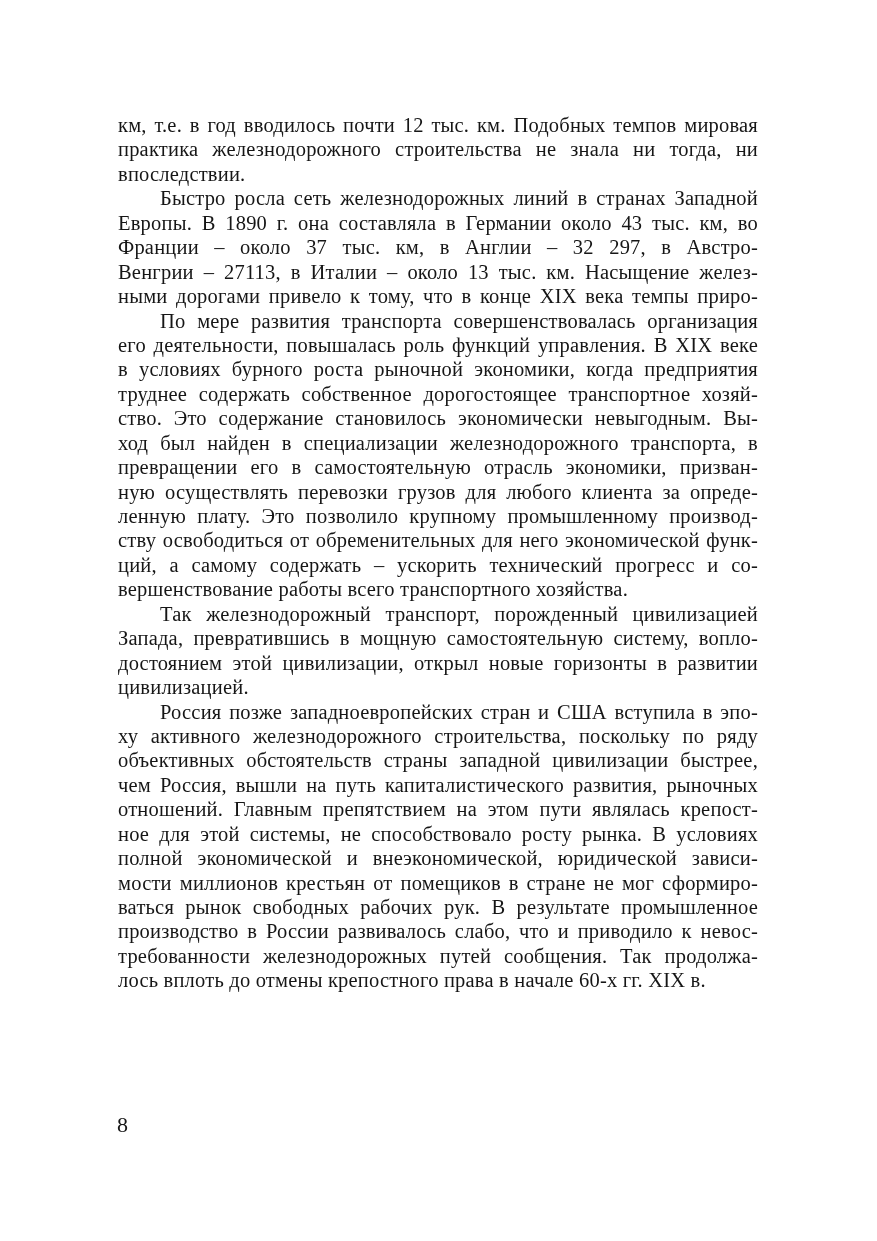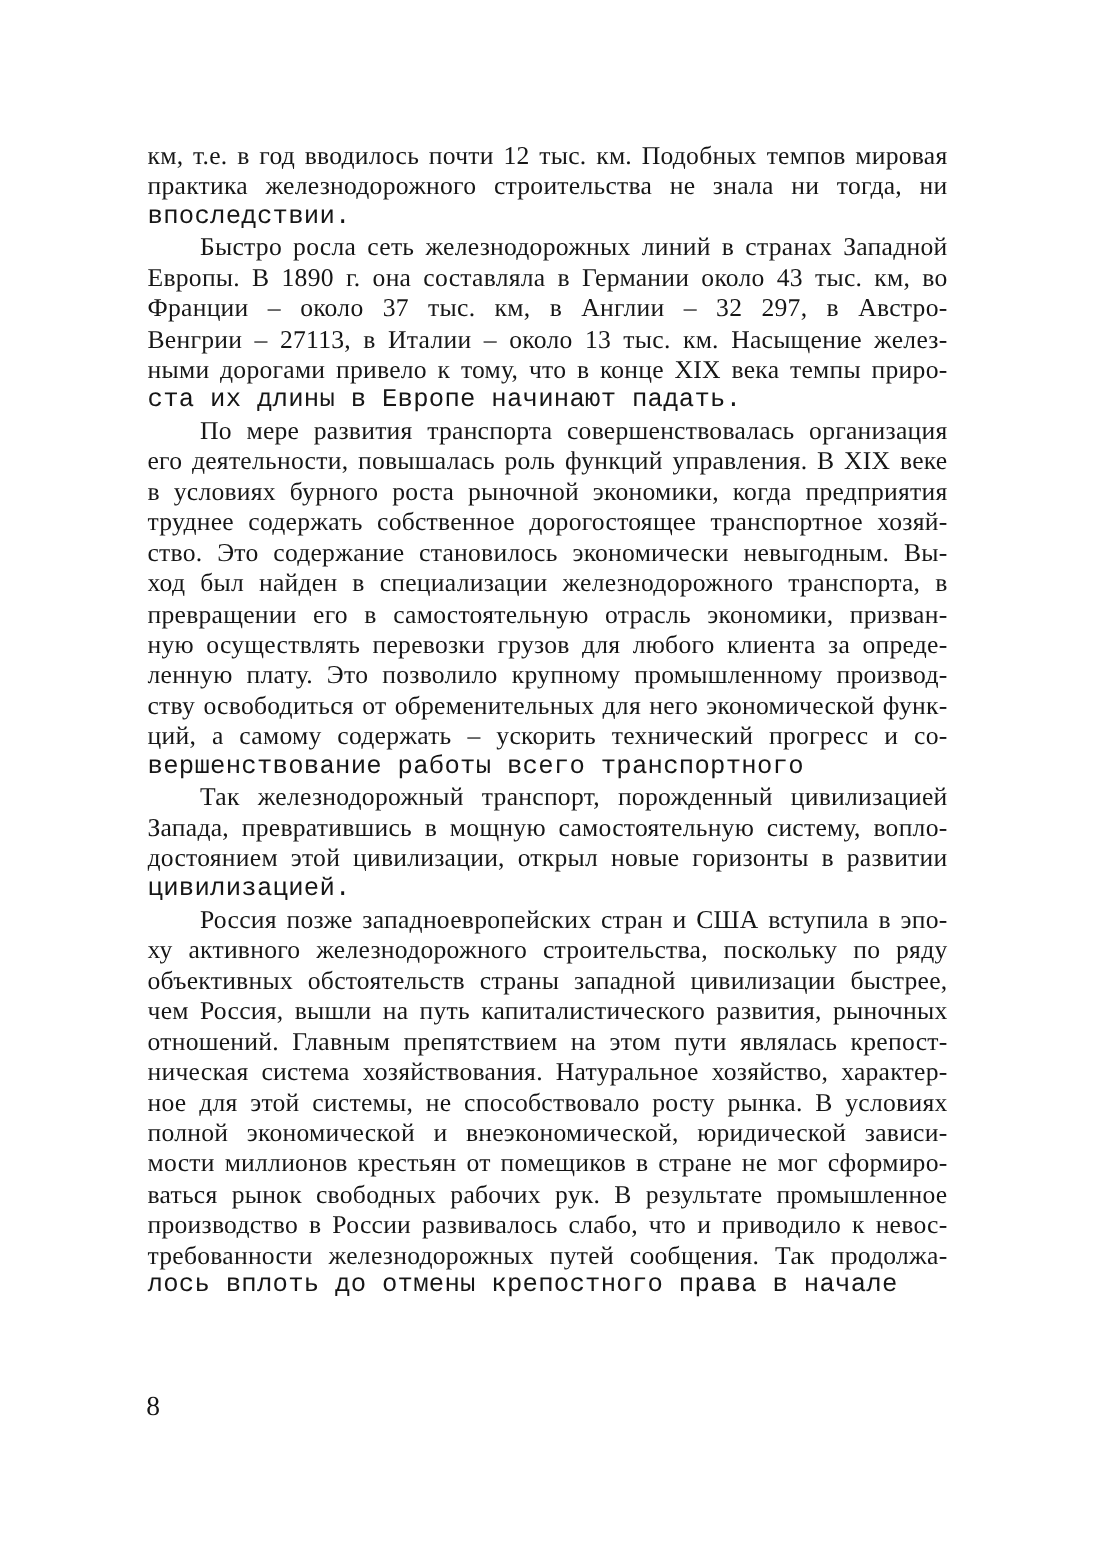--- a/index.html
+++ b/index.html
@@ -29,23 +29,22 @@
   .line {
     height: 24.45px;
     line-height: 24.45px;
     text-align: justify;
     text-align-last: justify;
     overflow: hidden;
     hyphens: none;
     white-space: normal;
   }
   .line.plast {
-    text-align: left;
+    text-align: right;
     text-align-last: left;
-    font-family: Liberation Mono, monospace;
   }
   .line.pfirst {
     text-indent: 42px;
   }
   .page-number {
     position: absolute;
     left: 117px;
     top: 1113px;
     font-size: 22px;
     line-height: 24px;
@@ -61,21 +60,20 @@
         <div class="line">км, т.е. в год вводилось почти 12 тыс. км. Подобных темпов мировая</div>
         <div class="line">практика железнодорожного строительства не знала ни тогда, ни</div>
         <div class="line plast">впоследствии.</div>
       </div>
       <div class="para">
         <div class="line pfirst">Быстро росла сеть железнодорожных линий в странах Западной</div>
         <div class="line">Европы. В 1890 г. она составляла в Германии около 43 тыс. км, во</div>
         <div class="line">Франции – около 37 тыс. км, в Англии – 32 297, в Австро-</div>
         <div class="line">Венгрии – 27113, в Италии – около 13 тыс. км. Насыщение желез-</div>
         <div class="line">ными дорогами привело к тому, что в конце XIX века темпы приро-</div>
-        <div class="line plast">ста их длины в Европе начинают падать.</div>
       </div>
       <div class="para">
         <div class="line pfirst">По мере развития транспорта совершенствовалась организация</div>
         <div class="line">его деятельности, повышалась роль функций управления. В XIX веке</div>
         <div class="line">в условиях бурного роста рыночной экономики, когда предприятия</div>
         <div class="line">труднее содержать собственное дорогостоящее транспортное хозяй-</div>
         <div class="line">ство. Это содержание становилось экономически невыгодным. Вы-</div>
         <div class="line">ход был найден в специализации железнодорожного транспорта, в</div>
         <div class="line">превращении его в самостоятельную отрасль экономики, призван-</div>
         <div class="line">ную осуществлять перевозки грузов для любого клиента за опреде-</div>
@@ -89,21 +87,20 @@
         <div class="line">Запада, превратившись в мощную самостоятельную систему, вопло-</div>
         <div class="line">достоянием этой цивилизации, открыл новые горизонты в развитии</div>
         <div class="line plast">цивилизацией.</div>
       </div>
       <div class="para">
         <div class="line pfirst">Россия позже западноевропейских стран и США вступила в эпо-</div>
         <div class="line">ху активного железнодорожного строительства, поскольку по ряду</div>
         <div class="line">объективных обстоятельств страны западной цивилизации быстрее,</div>
         <div class="line">чем Россия, вышли на путь капиталистического развития, рыночных</div>
         <div class="line">отношений. Главным препятствием на этом пути являлась крепост-</div>
-        <div class="line">ническая система хозяйствования. Натуральное хозяйство, характер-</div>
         <div class="line">ное для этой системы, не способствовало росту рынка. В условиях</div>
         <div class="line">полной экономической и внеэкономической, юридической зависи-</div>
         <div class="line">мости миллионов крестьян от помещиков в стране не мог сформиро-</div>
         <div class="line">ваться рынок свободных рабочих рук. В результате промышленное</div>
         <div class="line">производство в России развивалось слабо, что и приводило к невос-</div>
         <div class="line">требованности железнодорожных путей сообщения. Так продолжа-</div>
         <div class="line plast">лось вплоть до отмены крепостного права в начале 60-х гг. XIX в.</div>
       </div>
     </div>
   <div class="page-number">8</div>

